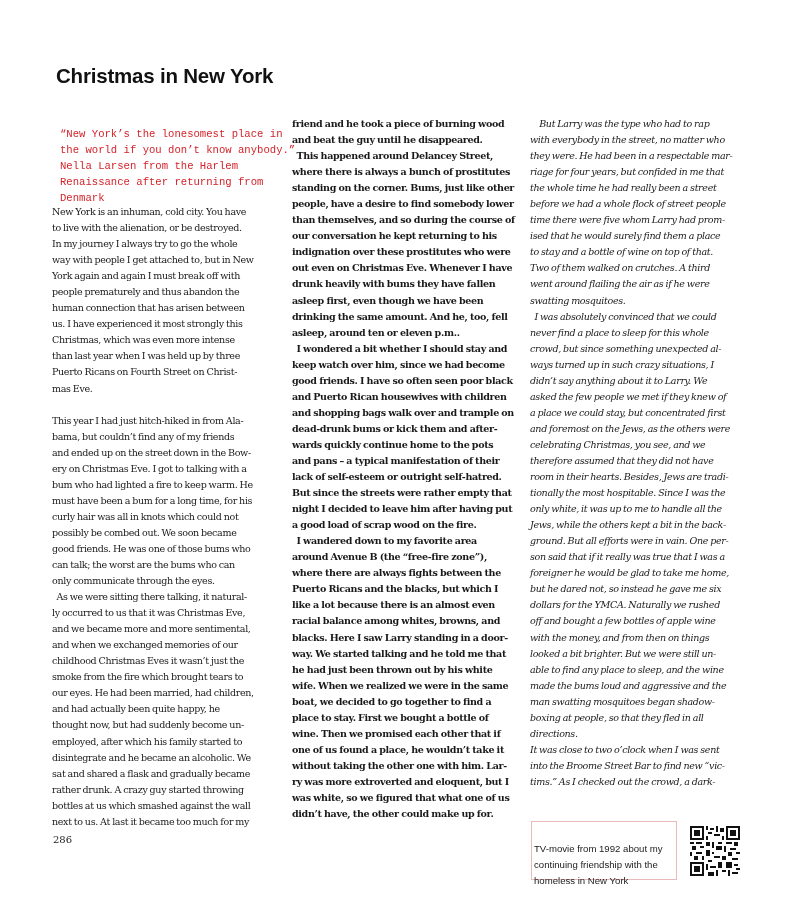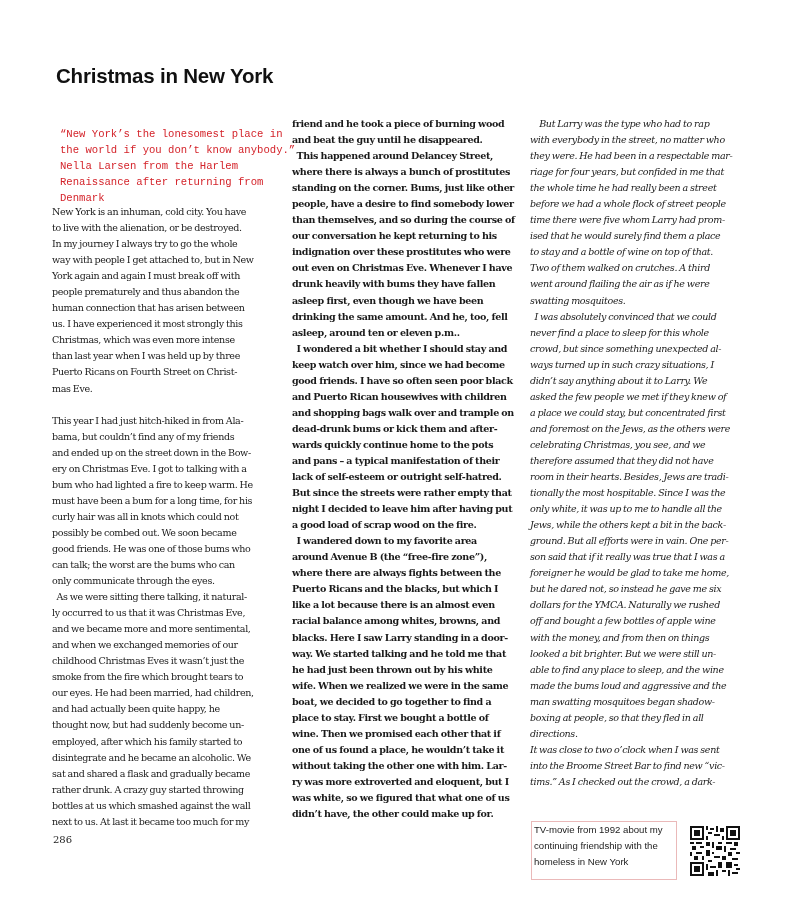--- a/index.html
+++ b/index.html
@@ -24,21 +24,21 @@
   .col1 { left: 52px; top: 204px; }
   .col2 { left: 292px; font-weight: bold; }
   .col3 { left: 530px; font-style: italic; }
   .gap { height: 16px; }
   .pagenum {
     position: absolute; left: 53px; top: 834px;
     font-family: "DejaVu Serif", serif; font-size: 10px; color: #222;
   }
   .note {
     position: absolute; left: 531px; top: 821px; width: 146px; height: 59px;
-    border: 1px solid #eab9b9; box-sizing: border-box; padding: 0 2px;
+    border: 1px solid #eab9b9; box-sizing: border-box; padding: 19px 2px;
     font-family: "Liberation Sans", sans-serif; font-size: 9.6px;
     line-height: 16px; color: #222;
   }
   .qr { position: absolute; left: 690px; top: 826px; width: 50px; height: 50px; }
 </style>
 </head>
 <body>
 
 <h1 class="title">Christmas in New York</h1>
 <p class="quote">“New York’s the lonesomest place in the world if you don’t know anybody.” Nella Larsen from the Harlem Renaissance after returning from Denmark</p>

